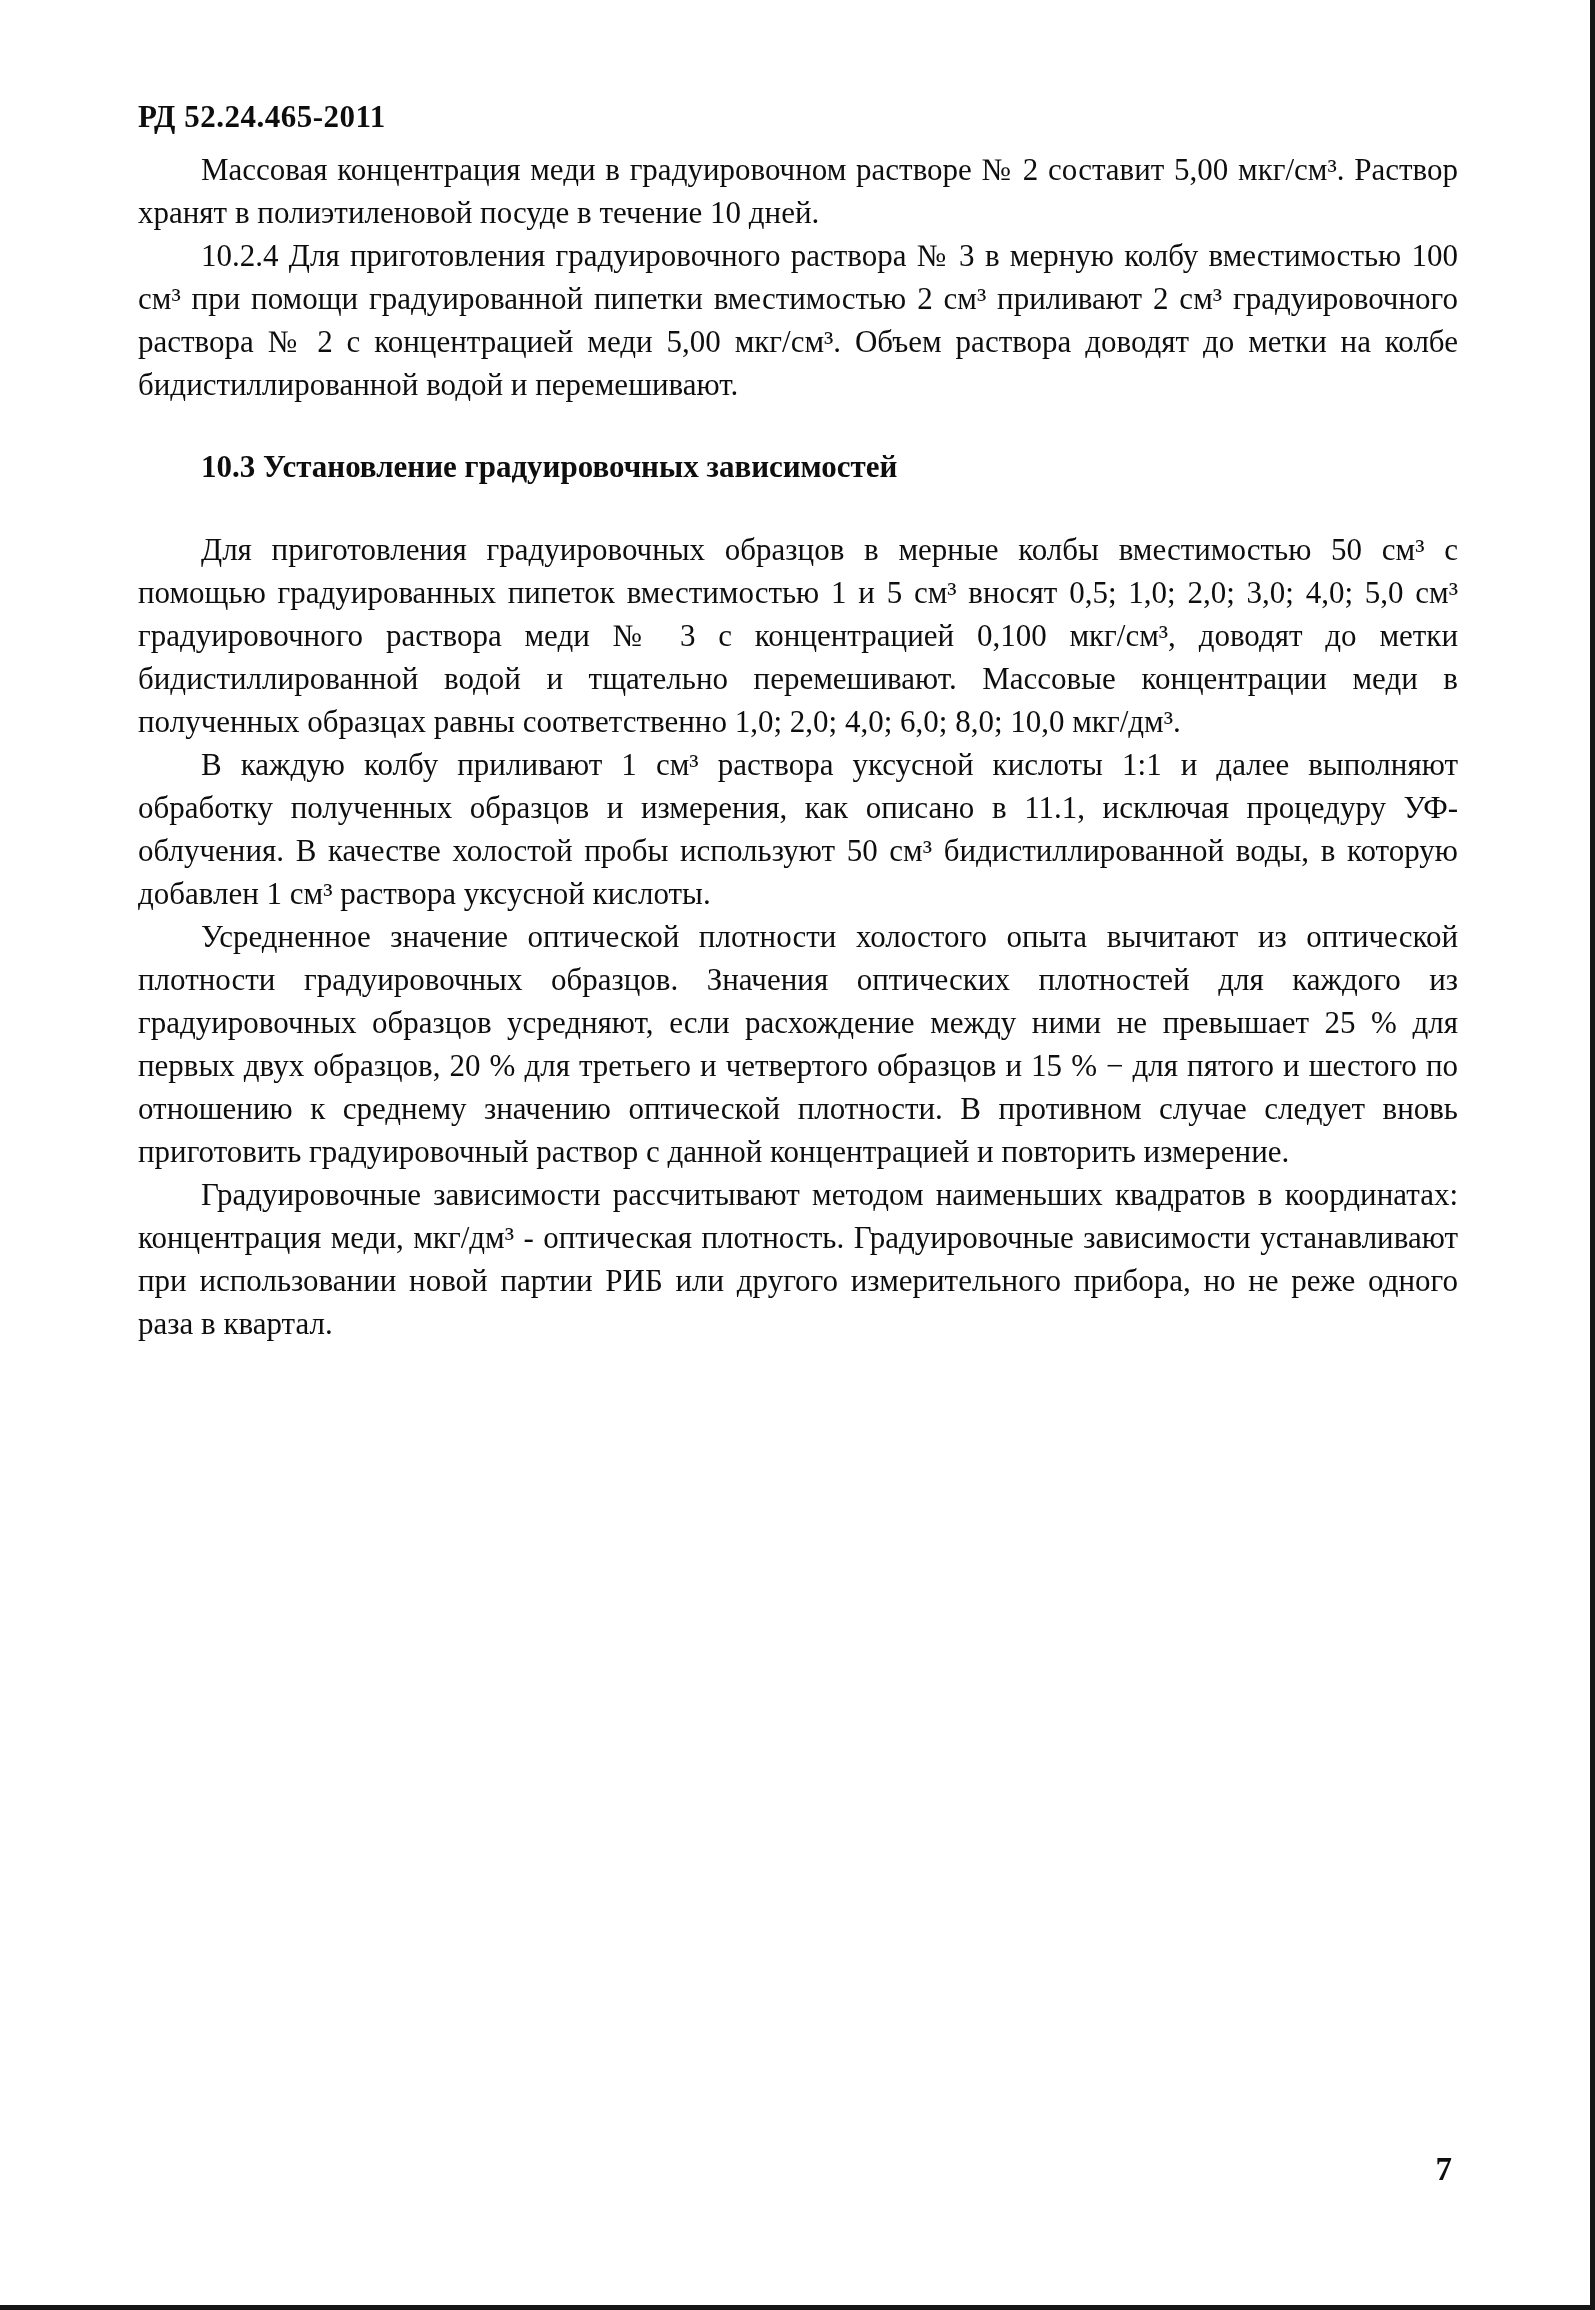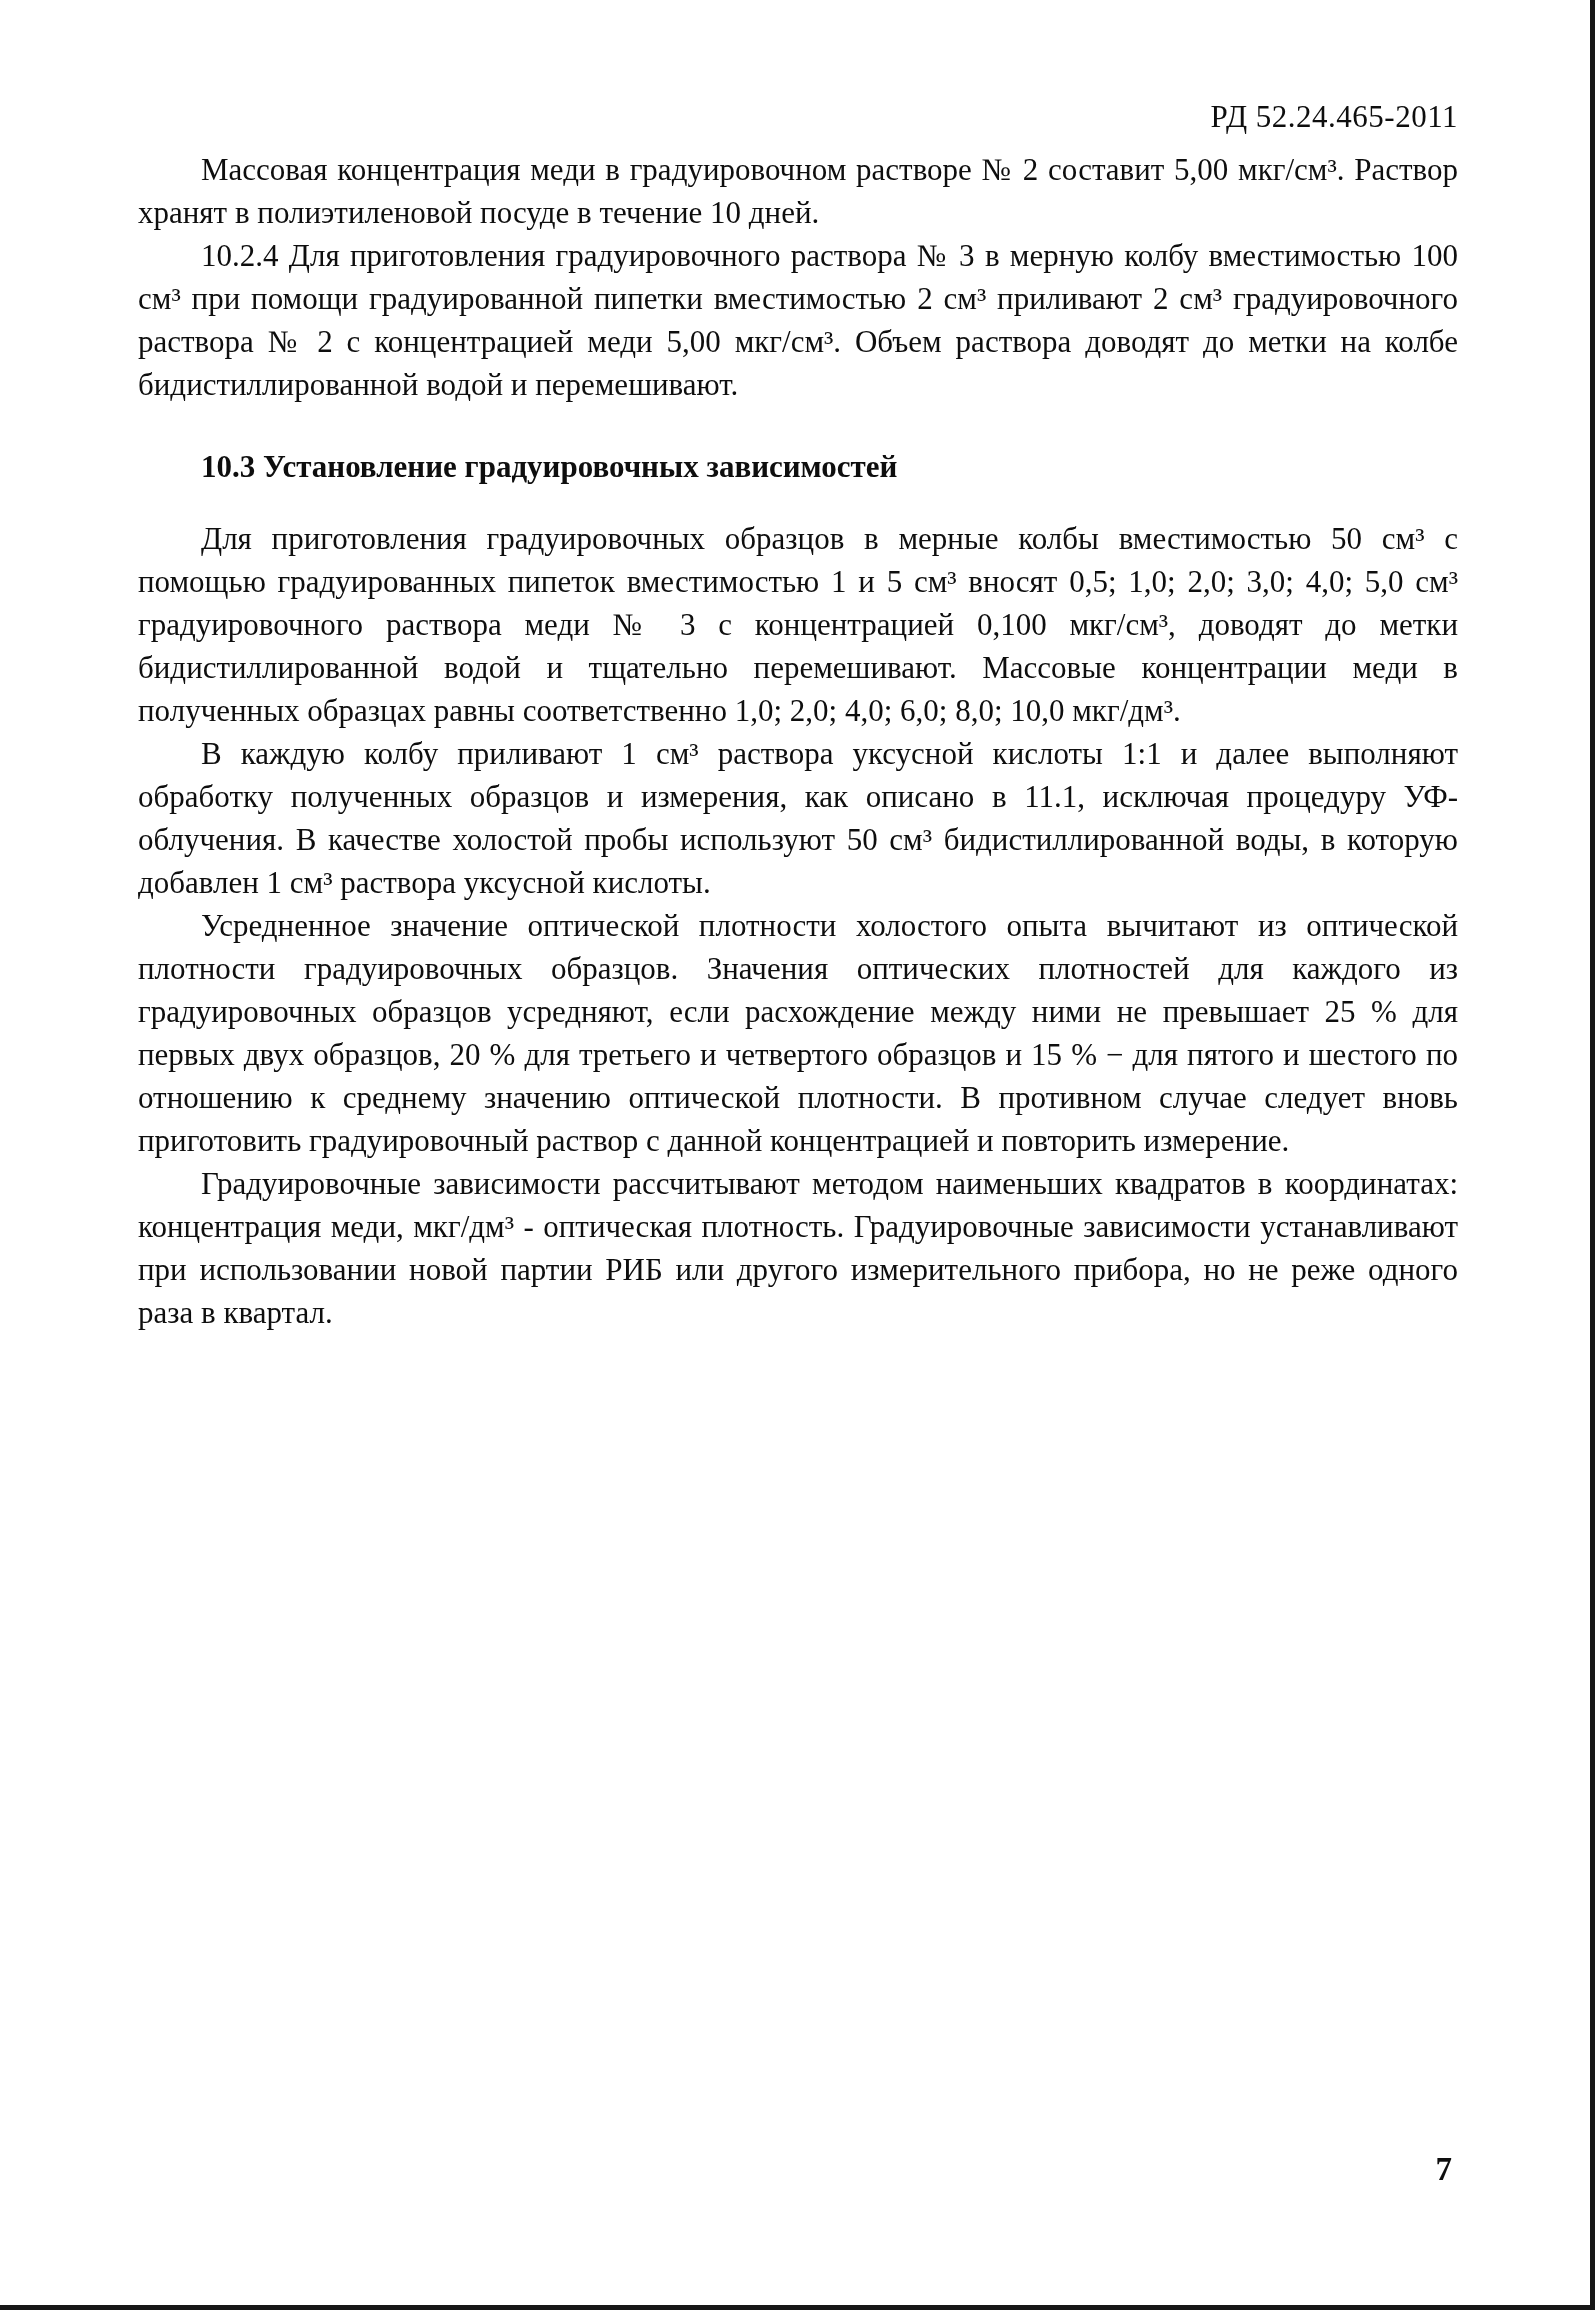--- a/index.html
+++ b/index.html
@@ -12,40 +12,39 @@
     height: 2311px;
     background: #ffffff;
     color: #0e0e0e;
     font-family: "Liberation Serif", "DejaVu Serif", serif;
     font-size: 31px;
     padding: 99px 138px 0 138px;
     overflow: hidden;
   }
 
   .doc-code {
-    text-align: right;
-    font-weight: normal;
+    font-weight: bold;
     font-size: 31px;
     letter-spacing: 0.5px;
     margin-bottom: 13px;
   }
 
   .para {
     text-align: justify;
     text-indent: 63px;
     line-height: 43px;
   }
 
   .para.no-indent { text-indent: 0; }
 
   .section-heading {
     font-size: 31px;
     font-weight: bold;
     text-indent: 63px;
-    margin: 39px 0 29px 0;
+    margin: 39px 0 40px 0;
     line-height: 43px;
   }
 
   .page-number {
     position: absolute;
     right: 144px;
     bottom: 123px;
     font-size: 33px;
     font-weight: bold;
   }

